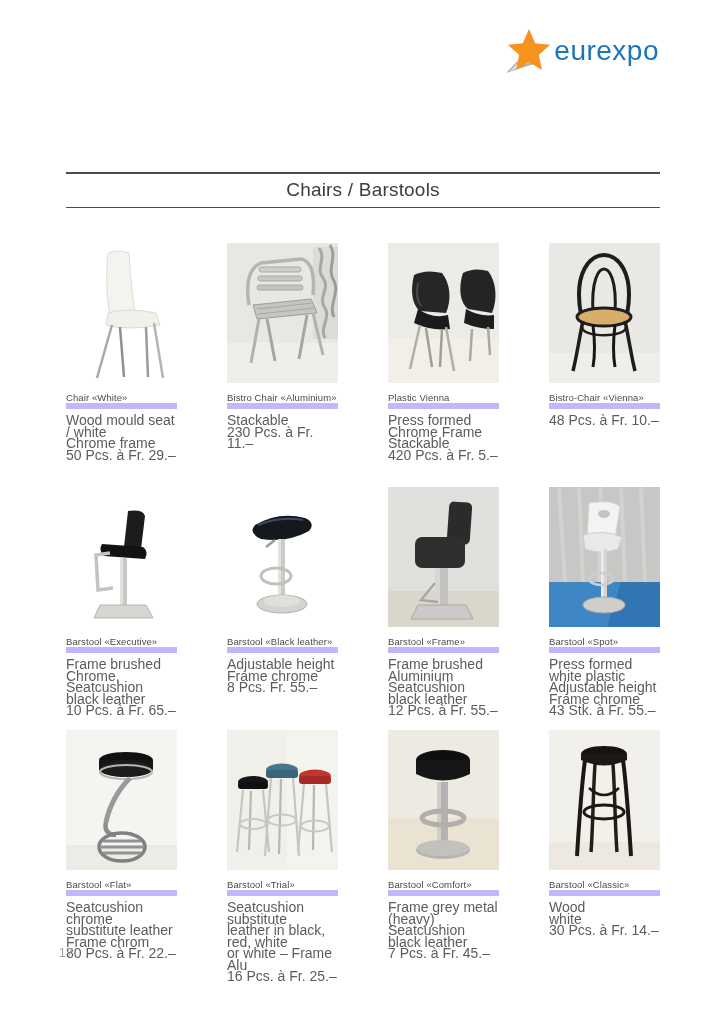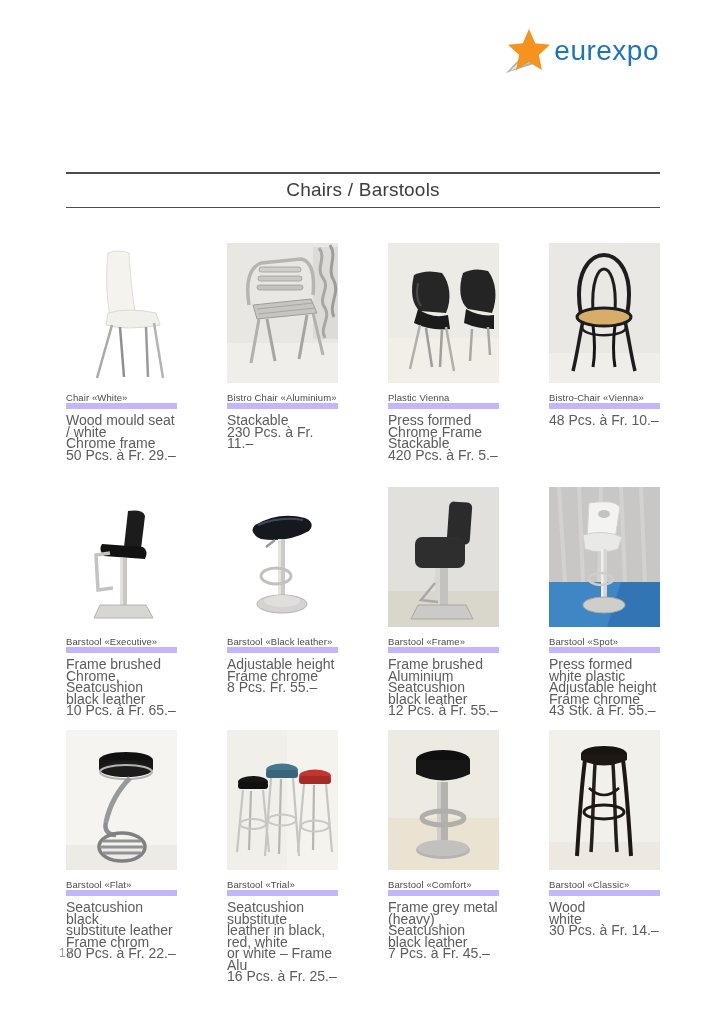--- a/index.html
+++ b/index.html
@@ -227,21 +227,21 @@
         <rect x="33" y="30" width="54" height="9" fill="#161616"></rect>
         <ellipse cx="60" cy="39" rx="27" ry="8" fill="#1c1c1c"></ellipse>
         <ellipse cx="60" cy="42" rx="26" ry="7" fill="none" stroke="#b5b4b1" stroke-width="2"></ellipse>
         <path d="M64,48 C52,60 44,74 40,92" stroke="#98999b" stroke-width="5" fill="none"></path>
         <path d="M40,92 C38,100 42,105 50,105" stroke="#8d8e90" stroke-width="4.5" fill="none"></path>
         <ellipse cx="56" cy="117" rx="23" ry="14" fill="none" stroke="#7f8082" stroke-width="3.5"></ellipse>
         <path d="M37,111 L75,111 M35,117 L77,117 M37,123 L75,123" stroke="#919294" stroke-width="3"></path>
       </svg>
     </div>
     <div class="pname">Barstool «Flat»</div>
-    <div class="pline">Seatcushion black</div>
+    <div class="pline">Seatcushion chrome</div>
     <div class="pline">substitute leather</div>
     <div class="pline">Frame chrom</div>
     <div class="pline">80 Pcs. à Fr. 22.–</div>
   </div>
 
   <div class="product">
     <div class="photo">
       <svg viewBox="0 0 111 140">
         <rect width="111" height="140" fill="#f1efe9"></rect>
         <rect x="60" width="51" height="140" fill="#f5f3ed"></rect>

